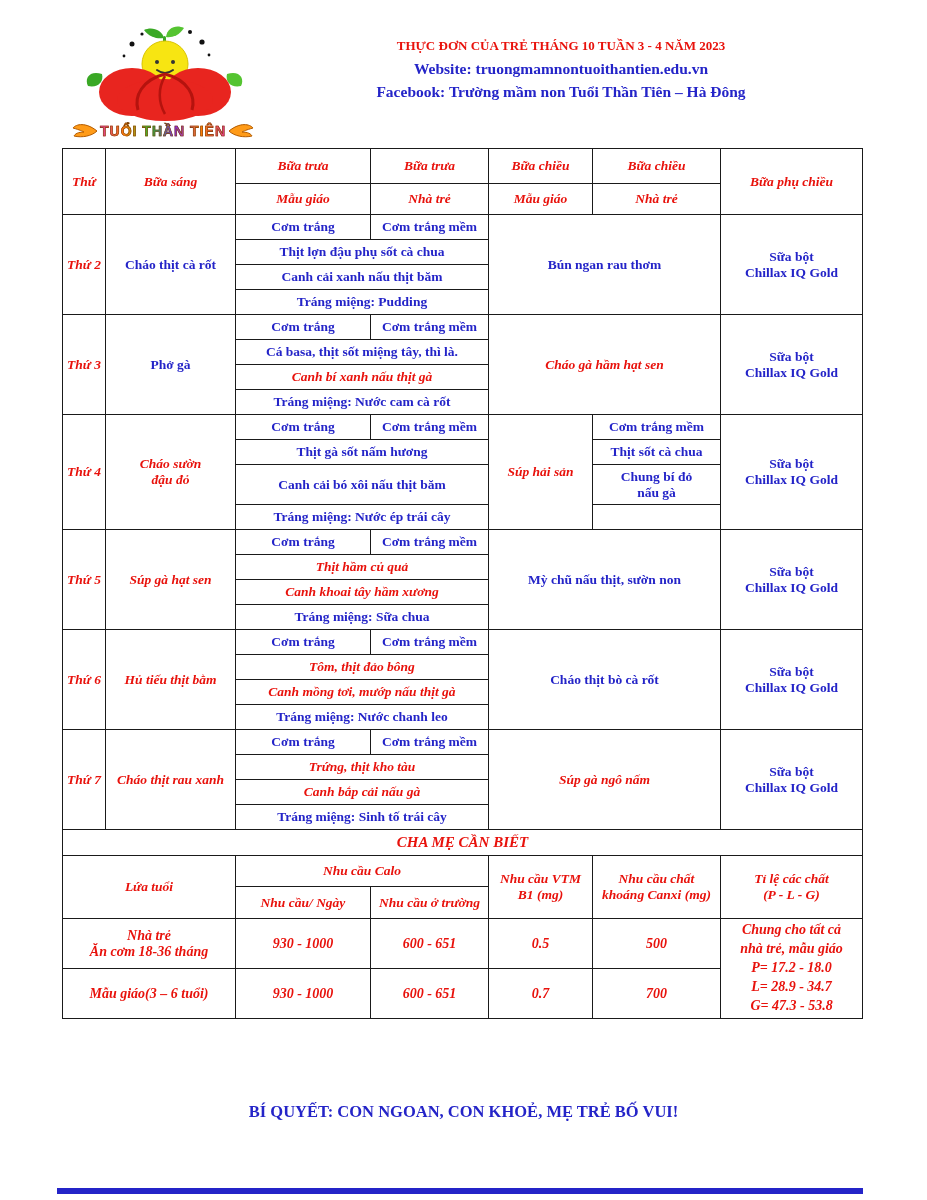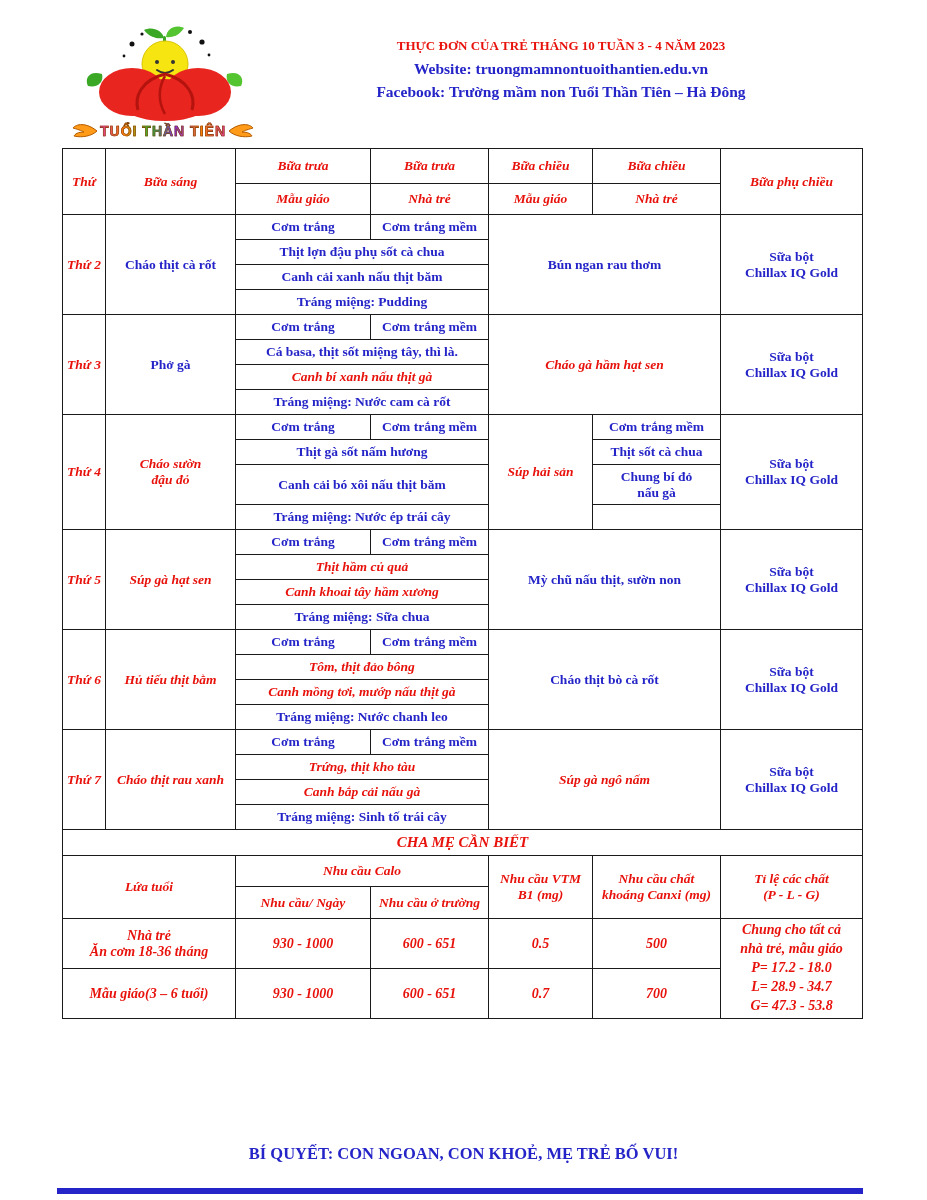--- a/index.html
+++ b/index.html
@@ -33,21 +33,21 @@
   tr.sect td { height:26px; font-size:15px; }
   tr.nhd1 td { height:31px; }
   tr.nhd2 td { height:32px; }
   tr.ndata td { height:50px; font-size:14px; }
   .t-red  { color:var(--red);font-style:italic; }
   .t-blue { color:var(--blue); }
   .pre { white-space:pre-line; }
   .note-cell { font-size:13.5px; line-height:1.35; }
 
   
-  .footer-tagline { position:absolute; top:1144px; left:0; width:100%; text-align:center;
+  .footer-tagline { position:absolute; top:1102px; left:0; width:100%; text-align:center;
     font-weight:bold; font-size:16.5px; color:var(--blue); }
   .bottom-rule { position:absolute; top:1188px; left:57px; width:806px; height:6px; background:var(--blue); }
 </style>
 </head>
 <body>
 
 <div class="page">
 
   <div class="header">
     <div class="logo">

